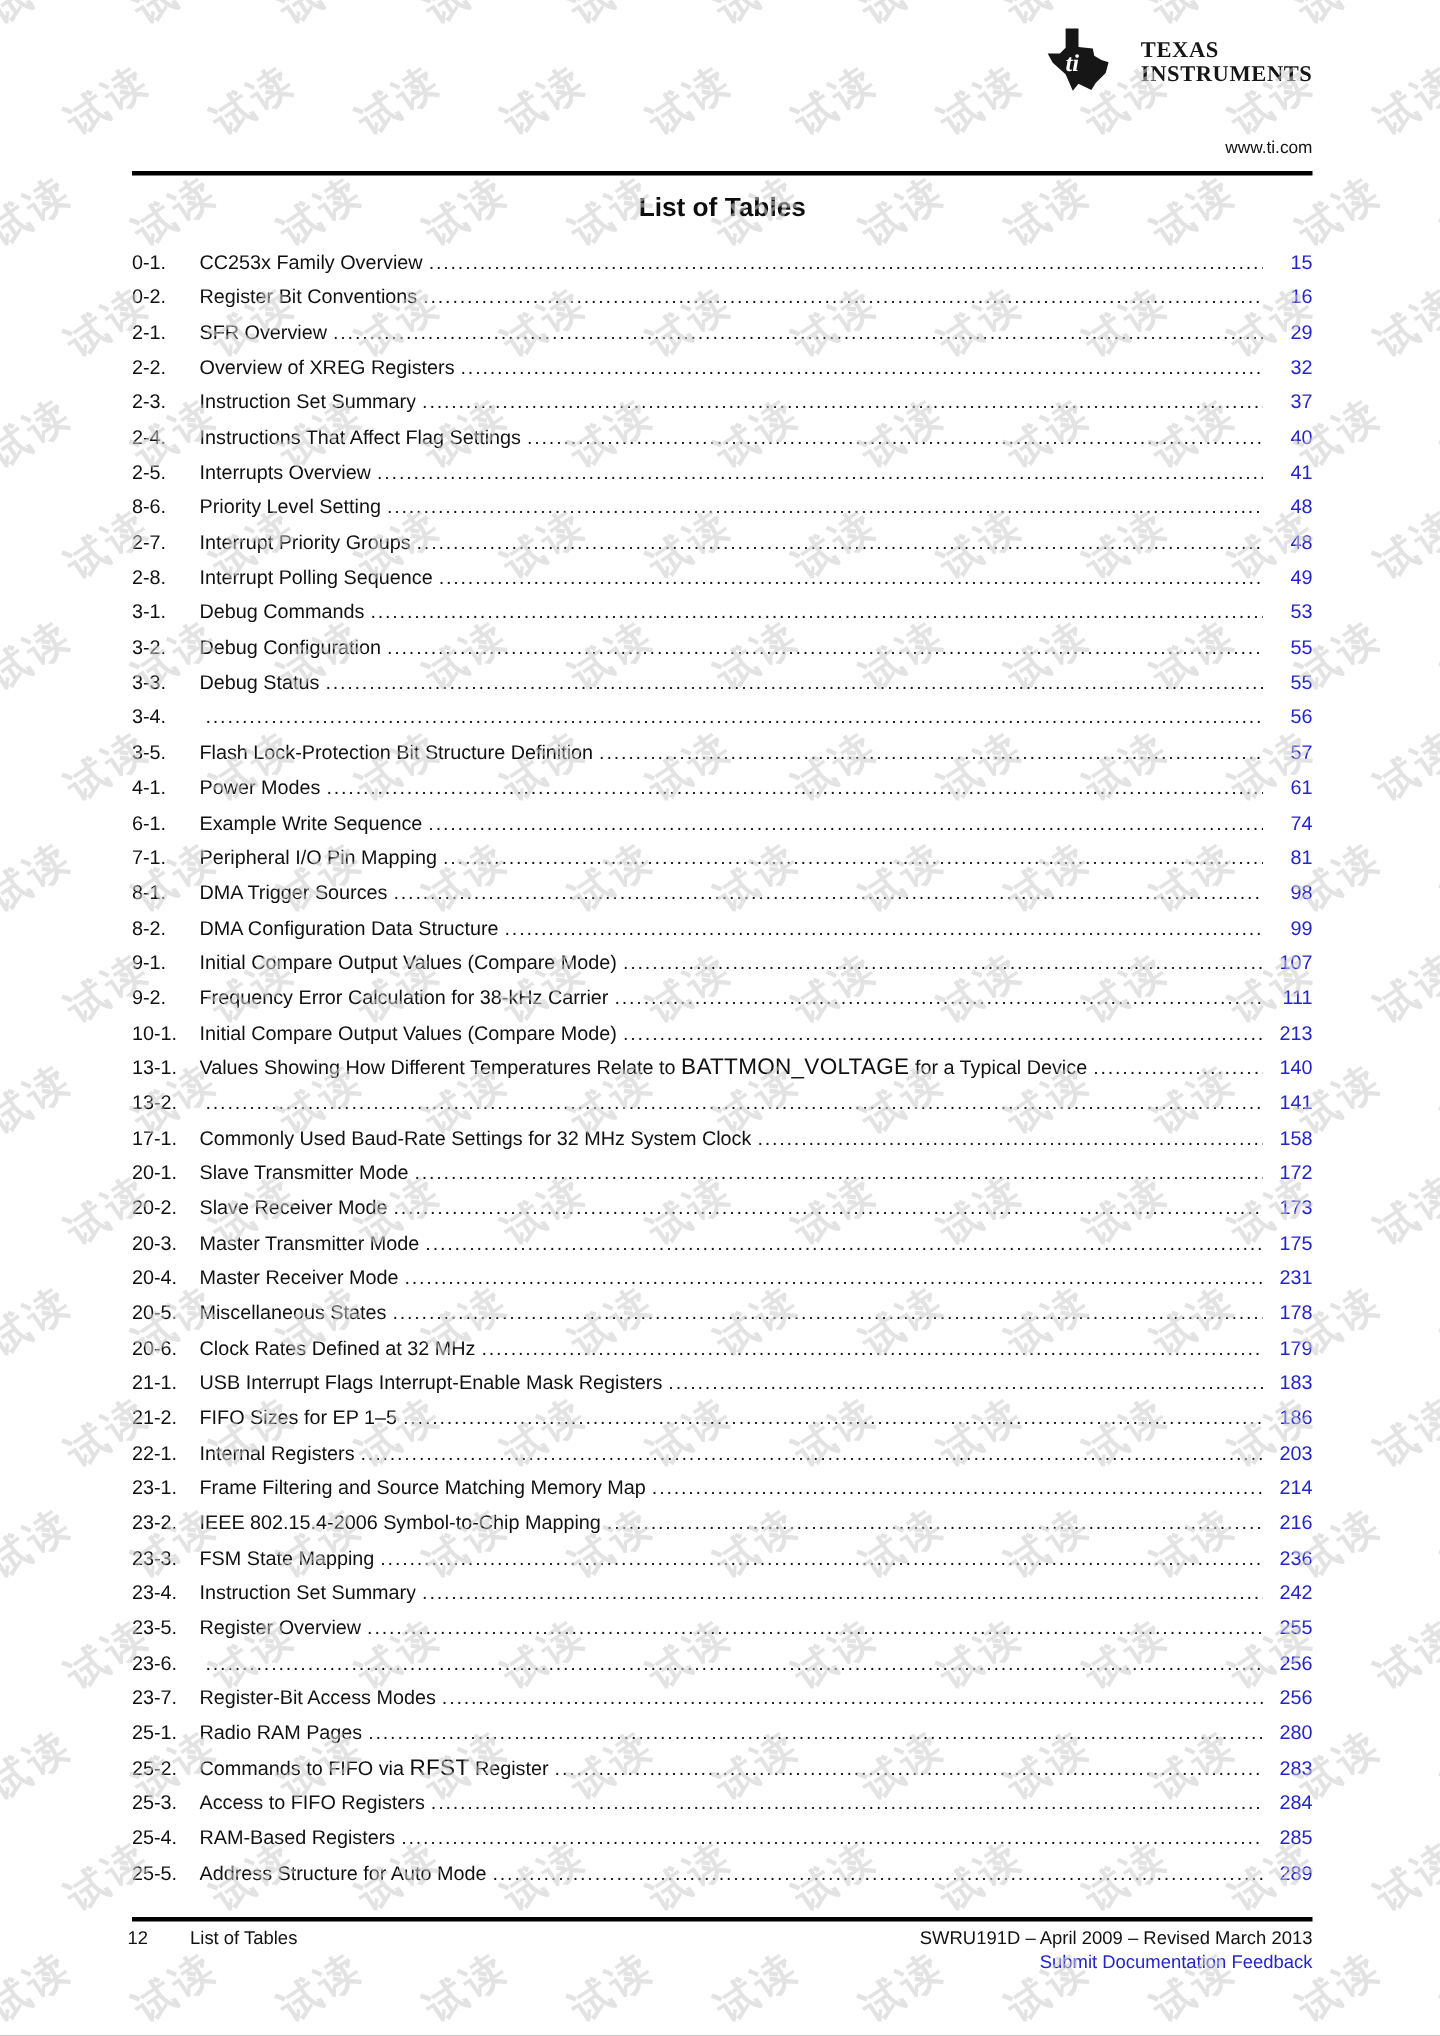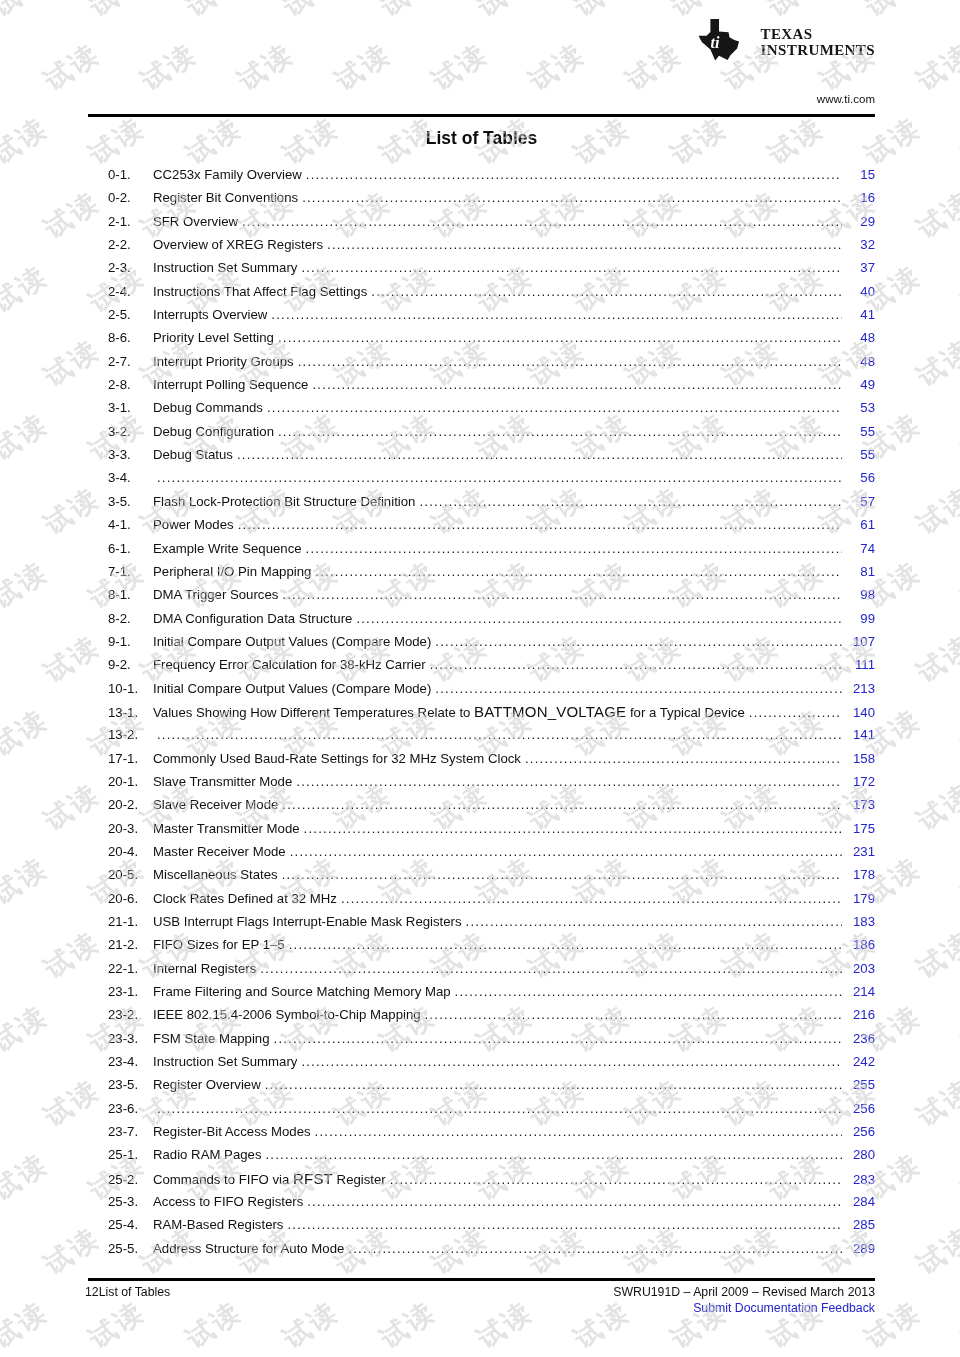--- a/index.html
+++ b/index.html
@@ -24,33 +24,33 @@
                padding-top:9px; letter-spacing:0.4px; }
   .logo-text .l1 { font-size:15px; line-height:16px; }
   .logo-text .l2 { font-size:15px; line-height:17px; }
   .website { position:absolute; top:93px; right:85px; font-size:11.5px; color:#111; }
   .top-rule { position:absolute; top:114px; left:88px; right:85px; height:3px; background:#000; }
   .page-title { position:absolute; top:128px; left:88px; right:85px; text-align:center;
                 font-size:17.5px; font-weight:bold; color:#0d0d0d; }
 
   
   .toc { position:absolute; top:163px; left:88px; right:85px; font-size:13.2px; }
-  .row { display:flex; align-items:baseline; height:23.35px; line-height:23.35px;margin-left:20px; }
+  .row { display:flex; align-items:baseline; height:23.35px; line-height:23.35px; }
   .num { flex:0 0 45px; white-space:nowrap; }
   .ttl { flex:0 1 auto; white-space:nowrap; overflow:hidden; }
   .leader { flex:1 1 0; min-width:6px; overflow:hidden; white-space:nowrap;
             letter-spacing:1.2px; margin:0 3px 0 4px; color:#141414; }
   .pg { flex:0 0 auto; min-width:30px; text-align:right; color:#2424cd; }
   .mono { font-family:"DejaVu Sans Mono", monospace; font-size:12.3px; }
   .reg  { font-size:15px; letter-spacing:0.2px; }
 
   
   .bottom-rule { position:absolute; top:1278px; left:88px; right:85px; height:2.5px; background:#000; }
   .f-line1 { position:absolute; top:1285px; left:85px; right:85px; font-size:12.3px; display:flex; }
-  .f-pagenum { }
+  .f-pagenum { margin-right:28px; }
   .f-ref { margin-left:auto; }
   .f-link { position:absolute; top:1301px; right:85px; font-size:12.3px; color:#2424cd; }
   .f-copy { position:absolute; top:1314px; left:0; right:0; text-align:center;
             font-size:10.8px; color:#1a1a1a; }
 </style>
 </head>
 <body>
 
 <div class="page">
 

